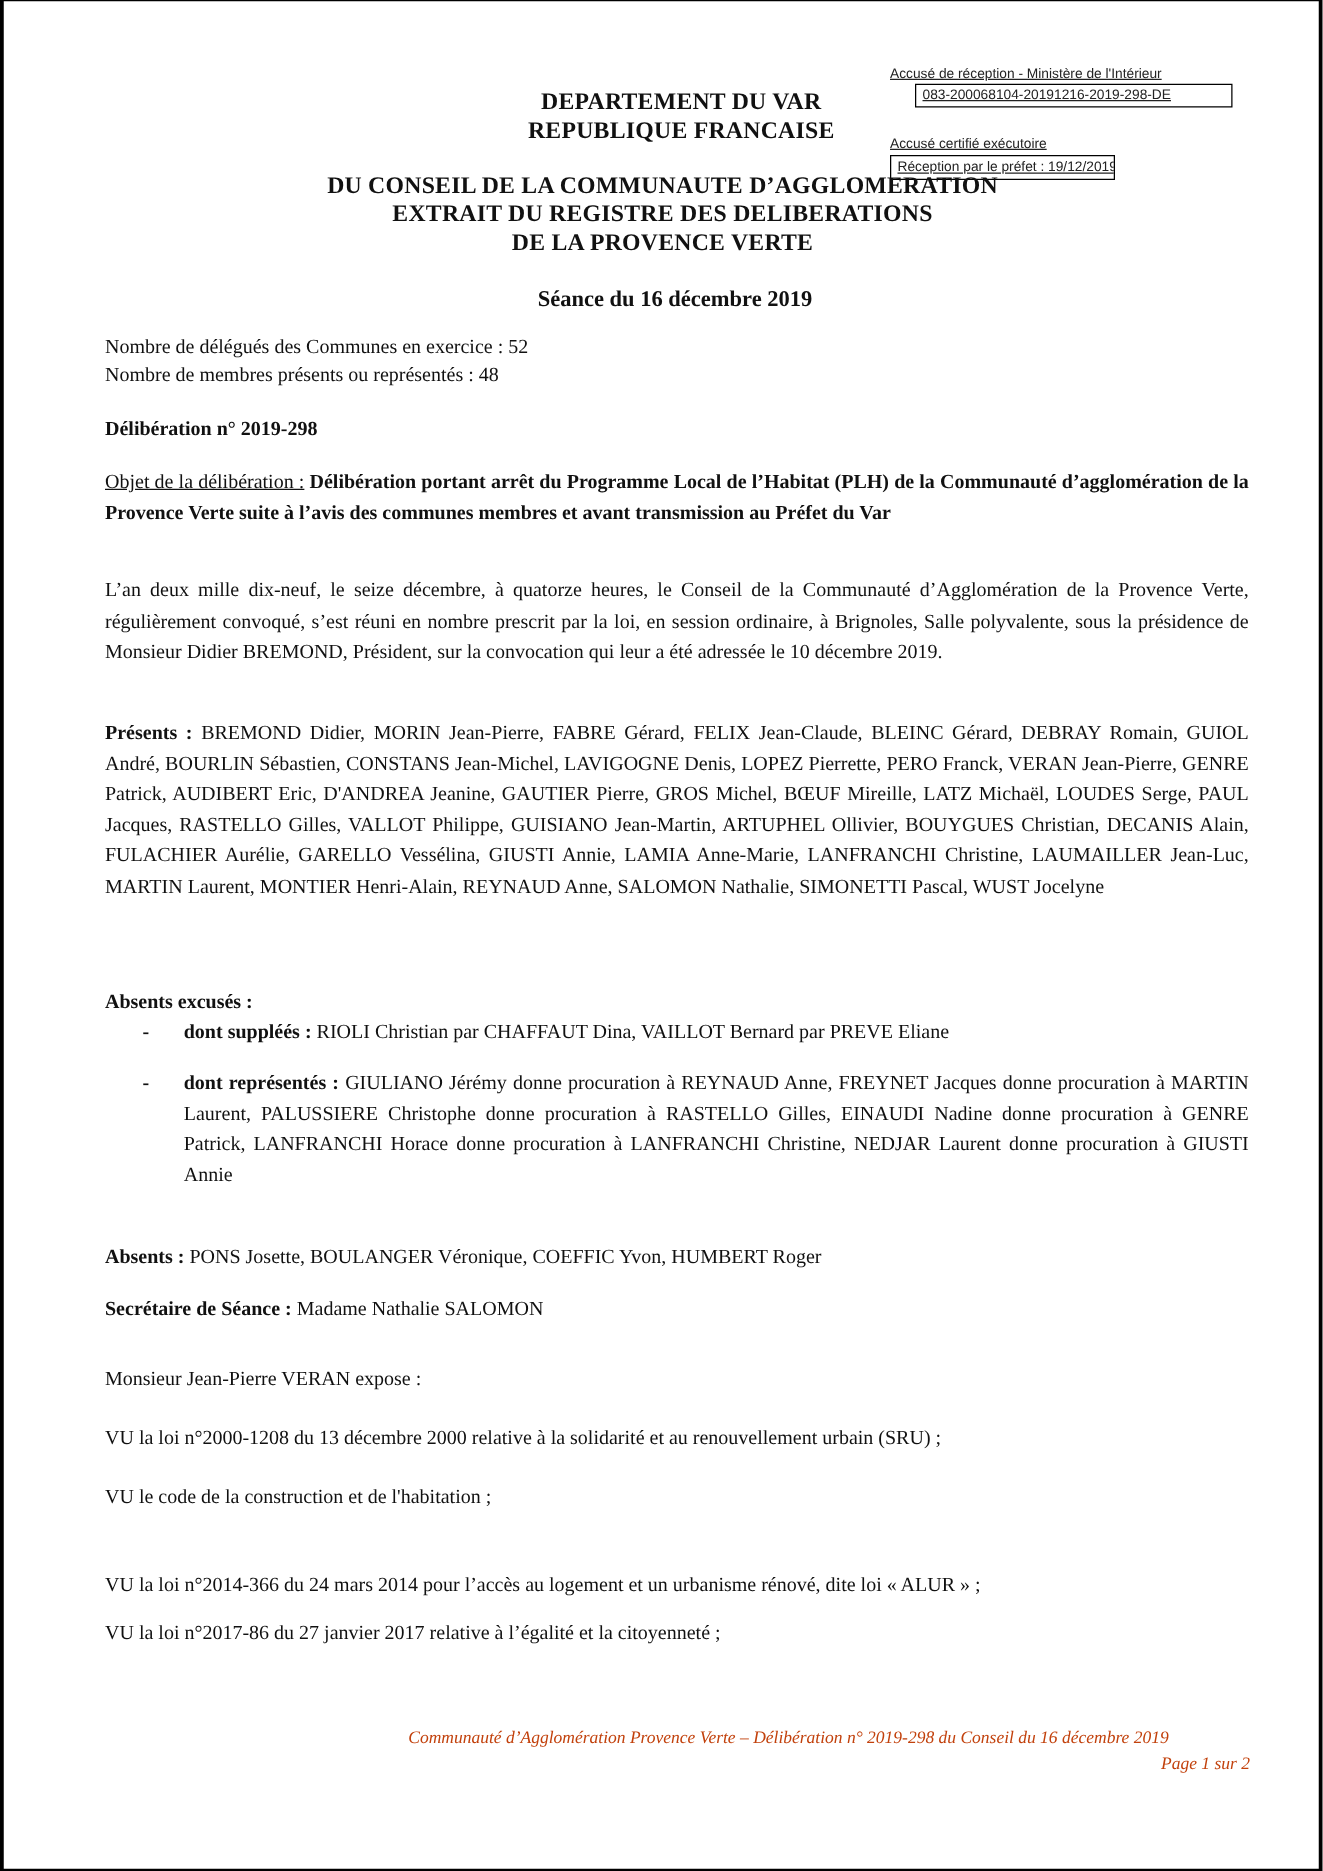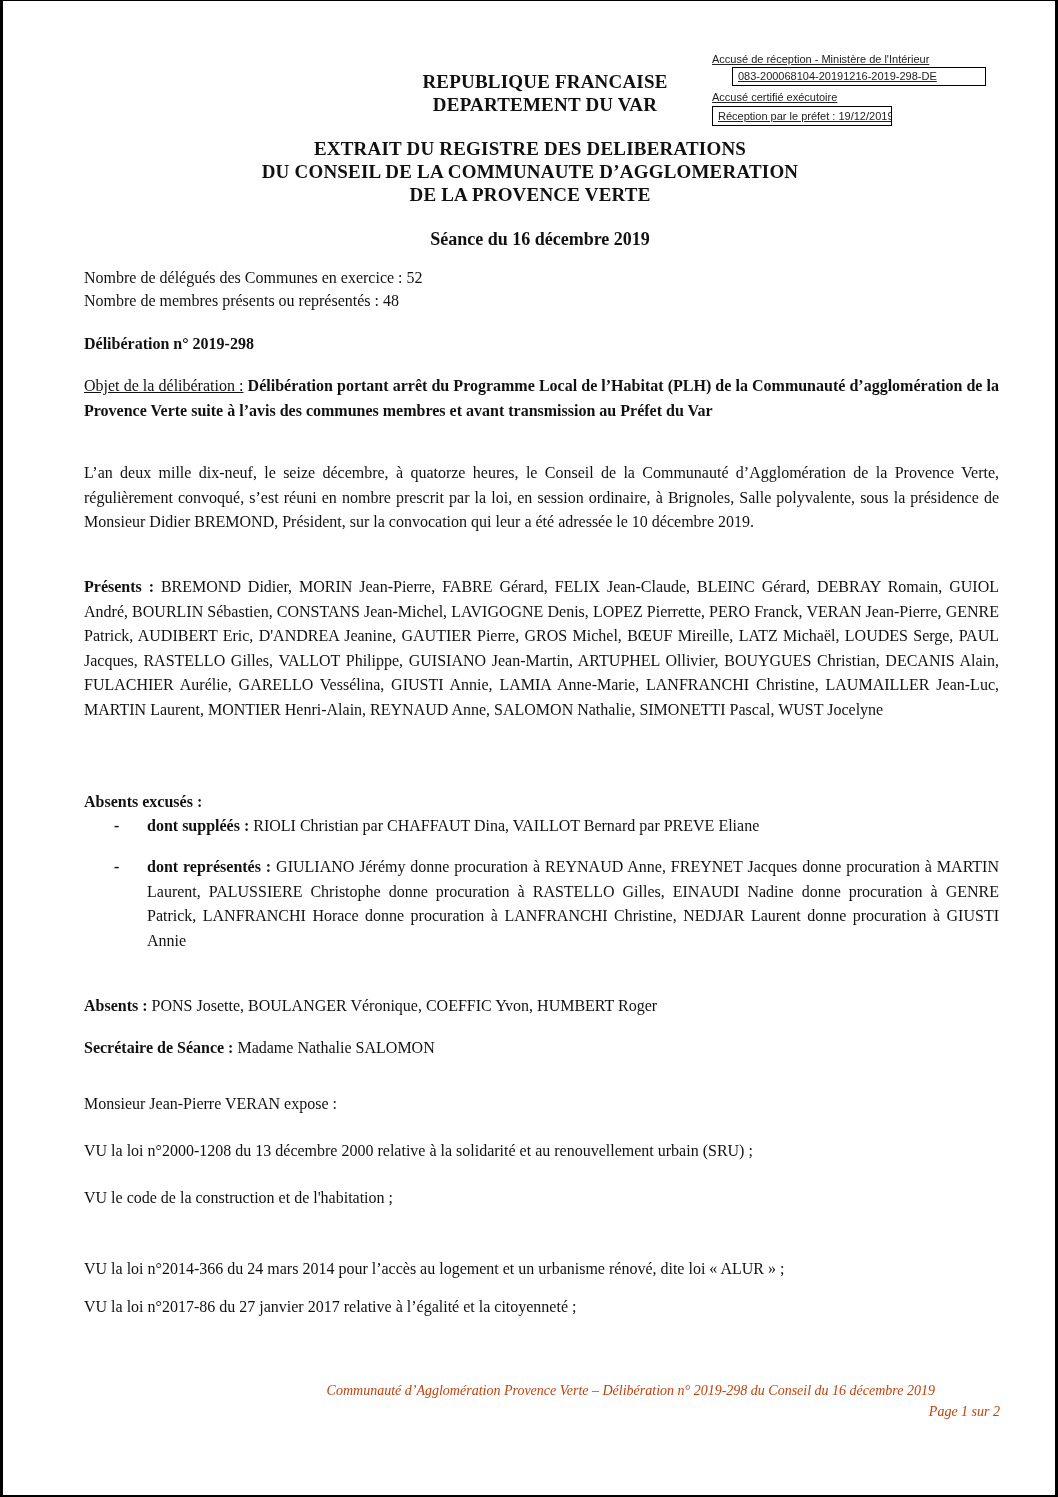--- a/index.html
+++ b/index.html
@@ -20,32 +20,32 @@
   .footer { font-style: italic; font-size: 14px; color: #c2410c; }
 </style>
 </head>
 <body>
 
 <div class="frame"></div>
 
 <div class="abs stamp" style="left:712px; top:52px; width:256px;">
   <div style="height:15px; line-height:14px;">Accusé de réception - Ministère de l'Intérieur</div>
   <div class="stamp-box" style="width:254px; height:19px; line-height:15px;margin-left:20px;">083-200068104-20191216-2019-298-DE</div>
-  <div style="height:18px; line-height:18px; margin-top:2px;">Accusé certifié exécutoire</div>
+  <div style="height:18px; line-height:18px; margin-top:20px;">Accusé certifié exécutoire</div>
   <div class="stamp-box" style="width:180px; height:20px; line-height:16px;">Réception par le préfet : 19/12/2019</div>
 </div>
 
 <div class="abs hdr-center h1" style="left:380px; top:70px; width:330px;">
+  <div>DEPARTEMENT DU VAR</div>
   <div>REPUBLIQUE FRANCAISE</div>
-  <div>DEPARTEMENT DU VAR</div>
 </div>
 
 <div class="abs hdr-center h1" style="left:100px; top:137px; width:860px;">
+  <div>DU CONSEIL DE LA COMMUNAUTE D’AGGLOMERATION</div>
   <div>EXTRAIT DU REGISTRE DES DELIBERATIONS</div>
-  <div>DU CONSEIL DE LA COMMUNAUTE D’AGGLOMERATION</div>
   <div>DE LA PROVENCE VERTE</div>
 </div>
 
 <div class="abs hdr-center" style="left:300px; top:229px; width:480px; font-size:18px;">Séance du 16 décembre 2019</div>
 
 <div class="abs body-text" style="left:84px; top:266px; width:700px; line-height:23px;">
   <div>Nombre de délégués des Communes en exercice : 52</div>
   <div>Nombre de membres présents ou représentés : 48</div>
 </div>
 

